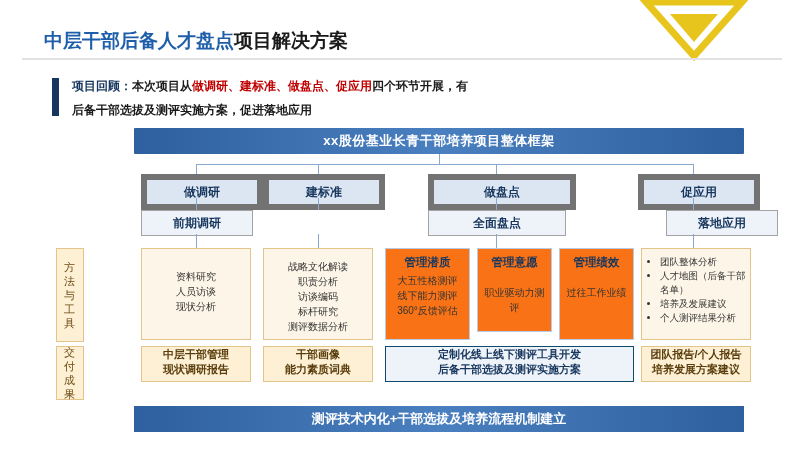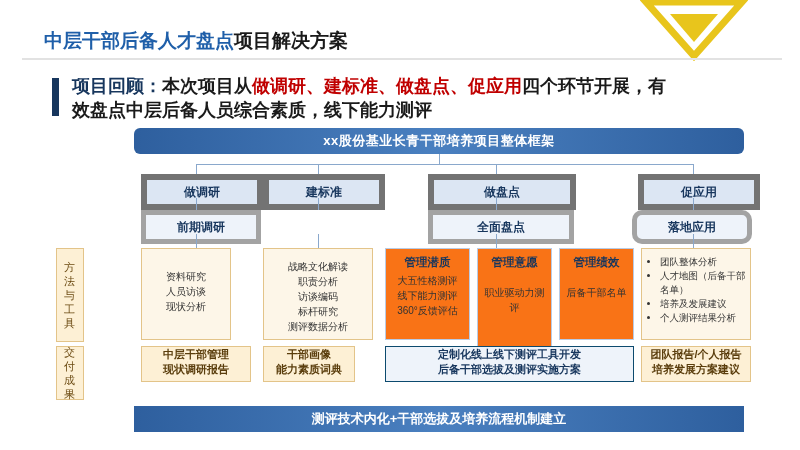--- a/index.html
+++ b/index.html
@@ -10,49 +10,49 @@
     position:relative;
   }
   .logo { position:absolute; top:0; right:52px; width:108px; height:62px; }
   .title-row { position:absolute; left:44px; top:28px; font-size:19px; font-weight:bold; }
   .title-blue { color:#1f5fa9; }
   .title-dark { color:#1a1a1a; }
   .title-rule { position:absolute; left:22px; top:58px; width:760px; height:2px; background:#e2e2e2; }
 
   .summary { position:absolute; left:52px; top:74px; width:700px; }
   .summary-bar { position:absolute; left:0; top:4px; width:7px; height:38px; background:#17365d; }
-  .summary-text { margin-left:20px; font-size:18px; font-weight:bold; line-height:24px; color:#1a1a1a; }
+  .summary-text { margin-left:20px; font-size:12px; font-weight:bold; line-height:24px; color:#1a1a1a; }
   .summary-text .hl { color:#c00000; }
   .summary-text .navy { color:#17365d; }
 
   .board { position:absolute; left:56px; top:128px; width:700px; height:304px; }
 
   .banner {
     position:absolute; left:78px; top:0; width:610px; height:26px;
     background:linear-gradient(90deg,#2e5f9e 0%, #4a80c0 50%, #2e5f9e 100%);
     color:#fff; font-size:13px; font-weight:bold; letter-spacing:.5px;
     display:flex; align-items:center; justify-content:center;
-    border-radius:6px;
+    border-radius:1px;
   }
   .bottom-banner {
     position:absolute; left:78px; top:278px; width:610px; height:26px;
     background:linear-gradient(90deg,#2e5f9e 0%, #4a80c0 50%, #2e5f9e 100%);
     color:#fff; font-size:13px; font-weight:bold;
     display:flex; align-items:center; justify-content:center;
   }
 
   .phase {
     position:absolute; top:46px; height:24px;
     background:#dce6f3; border:6px solid #737373;
     display:flex; align-items:center; justify-content:center;
     font-size:12px; font-weight:bold; color:#17365d;
   }
   .sub {
     position:absolute; top:82px; height:24px;
-    background:#eef3fa; border:5px solid #a3a3a3;
+    background:#eef3fa; border:1px solid #a3a3a3;
     display:flex; align-items:center; justify-content:center;
     font-size:12px; font-weight:bold; color:#17365d;
   }
   .connector { position:absolute; background:#8aa8cc; width:1px; }
 
   .rowlabel {
     position:absolute; left:0; width:26px;
     background:#fdf0d5; border:1px solid #e3c489;
     font-size:11px; color:#6b4a12; text-align:center;
     display:flex; align-items:center; justify-content:center;
@@ -89,21 +89,21 @@
 
 <div class="title-row">
   <span class="title-blue">中层干部后备人才盘点</span><span class="title-dark">项目解决方案</span>
 </div>
 <div class="title-rule"></div>
 
 <div class="summary">
   <div class="summary-bar"></div>
   <div class="summary-text">
     <span class="navy">项目回顾：</span><span>本次项目从</span><span class="hl">做调研、建标准、做盘点、促应用</span><span>四个环节开展，有</span><br>
-    <span>效盘点中层后备人员综合素质，线下能力测评</span>
+    <span>后备干部选拔及测评实施方案，促进落地应用</span>
   </div>
 </div>
 
 <div class="board">
 
   <div class="banner">xx股份基业长青干部培养项目整体框架</div>
 
   <div class="connector" style="left:383px; top:26px; height:10px;"></div>
   <div class="connector" style="left:140px; top:36px; height:10px;"></div>
   <div class="connector" style="left:262px; top:36px; height:10px;"></div>
@@ -116,21 +116,21 @@
   <div class="phase" style="left:372px; width:136px;">做盘点</div>
   <div class="phase" style="left:582px; width:110px;">促应用</div>
 
   <div class="connector" style="left:140px; top:70px; height:12px;"></div>
   <div class="connector" style="left:262px; top:70px; height:12px;"></div>
   <div class="connector" style="left:440px; top:70px; height:12px;"></div>
   <div class="connector" style="left:637px; top:70px; height:12px;"></div>
 
   <div class="sub" style="left:85px; width:110px;">前期调研</div>
   <div class="sub" style="left:372px; width:136px;">全面盘点</div>
-  <div class="sub" style="left:576px; width:110px;border-radius:10px;">落地应用</div>
+  <div class="sub" style="left:610px; width:110px;">落地应用</div>
 
   <div class="connector" style="left:140px; top:106px; height:14px;"></div>
   <div class="connector" style="left:262px; top:106px; height:14px;"></div>
   <div class="connector" style="left:440px; top:106px; height:14px;"></div>
   <div class="connector" style="left:637px; top:106px; height:14px;"></div>
 
   <div class="rowlabel" style="top:120px; height:92px;">
     <div>
       <span>方</span>
       <span>法</span>
@@ -141,21 +141,21 @@
   </div>
   <div class="rowlabel" style="top:218px; height:52px;">
     <div>
       <span>交</span>
       <span>付</span>
       <span>成</span>
       <span>果</span>
     </div>
   </div>
 
-  <div class="card" style="left:85px; top:120px; width:90px; height:92px;">
+  <div class="card" style="left:85px; top:120px; width:110px; height:92px;">
     <div style="padding-top:14px;">
       <div>资料研究</div>
       <div>人员访谈</div>
       <div>现状分析</div>
     </div>
   </div>
 
   <div class="card" style="left:207px; top:120px; width:110px; height:92px;">
     <div style="padding-top:4px;">
       <div>战略文化解读</div>
@@ -166,46 +166,46 @@
     </div>
   </div>
 
   <div class="card white" style="left:329px; top:120px; width:85px; height:92px;">
     <div class="chead">管理潜质</div>
     <div>大五性格测评</div>
     <div>线下能力测评</div>
     <div>360°反馈评估</div>
   </div>
 
-  <div class="card white" style="left:421px; top:120px; width:75px; height:100px;">
+  <div class="card white" style="left:421px; top:120px; width:75px; height:84px;">
     <div class="chead">管理意愿</div>
     <div style="padding-top:12px;">职业驱动力测评</div>
   </div>
 
   <div class="card white" style="left:503px; top:120px; width:75px; height:92px;">
     <div class="chead">管理绩效</div>
-    <div style="padding-top:12px;">后备干部名单</div>
+    <div style="padding-top:12px;">过往工作业绩</div>
   </div>
 
   <div class="card" style="left:585px; top:120px; width:110px; height:92px; text-align:left;">
     <ul>
       <li>团队整体分析</li>
       <li>人才地图（后备干部名单）</li>
       <li>培养及发展建议</li>
       <li>个人测评结果分析</li>
     </ul>
   </div>
 
   <div class="deliv" style="left:85px; top:218px; width:110px;">
     <div>
       <div>中层干部管理</div>
       <div>现状调研报告</div>
     </div>
   </div>
-  <div class="deliv" style="left:207px; top:218px; width:92px;">
+  <div class="deliv" style="left:207px; top:218px; width:110px;">
     <div>
       <div>干部画像</div>
       <div>能力素质词典</div>
     </div>
   </div>
   <div class="deliv blue" style="left:329px; top:218px; width:249px;">
     <div>
       <div>定制化线上线下测评工具开发</div>
       <div>后备干部选拔及测评实施方案</div>
     </div>

